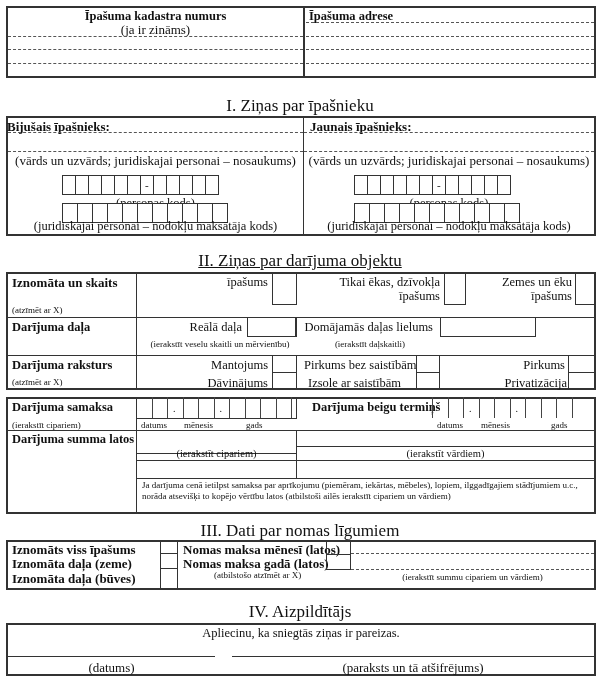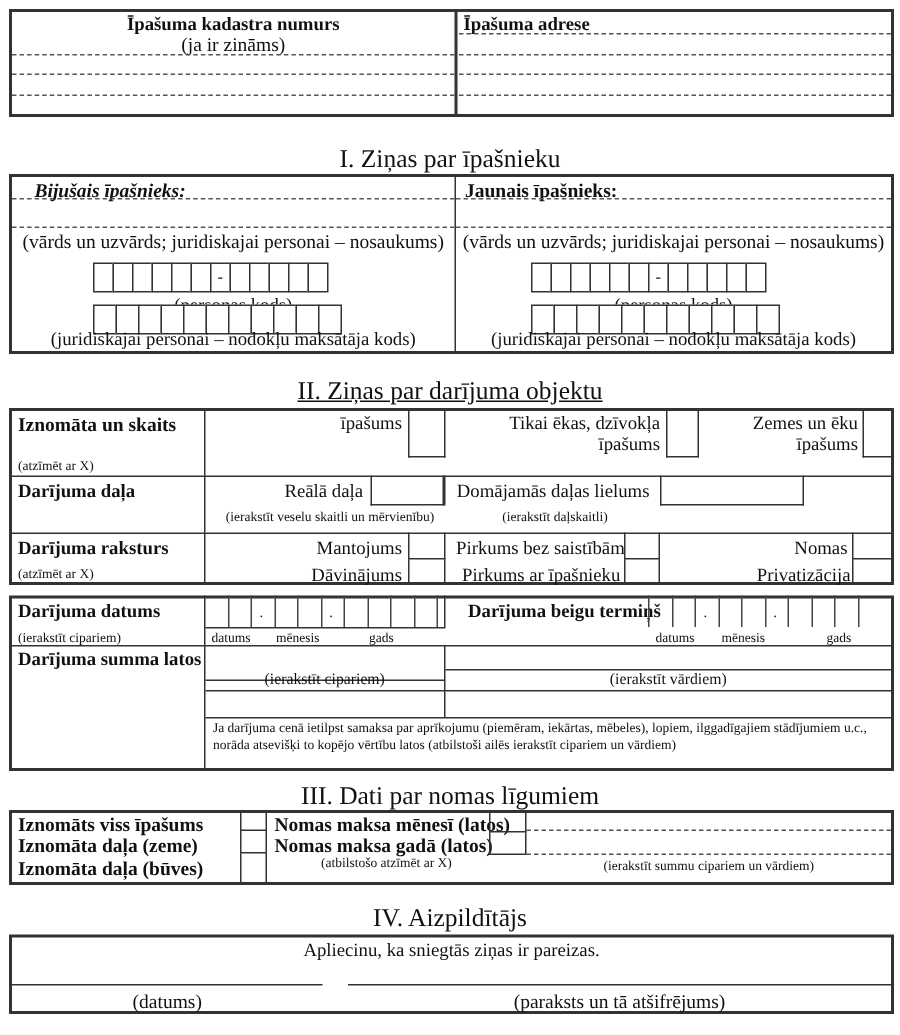--- a/index.html
+++ b/index.html
@@ -38,21 +38,21 @@
 <div class="abs b s12" style="left:309px; top:9px;">Īpašuma adrese</div>
 <div class="abs dash" style="left:306px; top:22px; width:288px;"></div>
 <div class="abs dash" style="left:306px; top:36px; width:288px;"></div>
 <div class="abs dash" style="left:306px; top:49px; width:288px;"></div>
 <div class="abs dash" style="left:306px; top:63px; width:288px;"></div>
 
 <div class="sec-title" style="top:96px;">I. Ziņas par īpašnieku</div>
 <div class="abs box" style="left:6px; top:116px; width:590px; height:120px;"></div>
 <div class="vline" style="left:303px; top:116px; height:120px;"></div>
 
-<div class="abs b s11" style="left:23px; top:119px;font-style:italic;">Bijušais īpašnieks:</div>
+<div class="abs b s11" style="left:7px; top:119px;">Bijušais īpašnieks:</div>
 <div class="abs dash" style="left:8px; top:132px; width:295px;"></div>
 <div class="abs dash" style="left:8px; top:151px; width:295px;"></div>
 <div class="abs s11 center" style="left:8px; top:153px; width:295px;">(vārds un uzvārds; juridiskajai personai – nosaukums)</div>
 <div class="grid-row" style="left:63px; top:175px;">
   <div class="c"></div>
     <div class="c"></div>
     <div class="c"></div>
     <div class="c"></div>
     <div class="c"></div>
     <div class="c"></div>
@@ -149,31 +149,31 @@
 <div class="abs small center" style="left:300px; top:339px; width:140px;">(ierakstīt daļskaitli)</div>
 <div class="hline" style="left:6px; top:355px; width:590px;"></div>
 
 <div class="abs b s12" style="left:12px; top:358px;">Darījuma raksturs</div>
 <div class="abs small" style="left:12px; top:377px;">(atzīmēt ar X)</div>
 <div class="abs s12 right" style="left:140px; top:358px; width:128px;">Mantojums</div>
 <div class="abs s12 right" style="left:140px; top:376px; width:128px;">Dāvinājums</div>
 <div class="abs" style="left:272px; top:355px; width:25px; height:18px; border-left:1px solid #333; border-right:1px solid #333; border-bottom:1px solid #333;"></div>
 <div class="abs" style="left:272px; top:373px; width:25px; height:17px; border-left:1px solid #333; border-right:1px solid #333;"></div>
 <div class="abs s12" style="left:304px; top:358px;font-family:Liberation Serif, serif;">Pirkums bez saistībām</div>
-<div class="abs s12" style="left:308px; top:376px;">Pirkums ar īpašnieku</div>
+<div class="abs s12" style="left:308px; top:376px;">Izsole ar saistībām</div>
 <div class="abs" style="left:416px; top:355px; width:24px; height:18px; border-left:1px solid #333; border-right:1px solid #333; border-bottom:1px solid #333;"></div>
 <div class="abs" style="left:416px; top:373px; width:24px; height:17px; border-left:1px solid #333; border-right:1px solid #333;"></div>
-<div class="abs s12 right" style="left:445px; top:358px; width:120px;">Nomas</div>
+<div class="abs s12 right" style="left:445px; top:358px; width:120px;">Pirkums</div>
 <div class="abs s12 right" style="left:445px; top:376px; width:122px;text-align:right;">Privatizācija</div>
 <div class="abs" style="left:568px; top:355px; width:28px; height:18px; border-left:1px solid #333; border-bottom:1px solid #333;"></div>
 <div class="abs" style="left:568px; top:373px; width:28px; height:17px; border-left:1px solid #333;"></div>
 
 <div class="abs box" style="left:6px; top:397px; width:590px; height:117px;"></div>
 <div class="vline" style="left:136px; top:397px; height:117px;"></div>
-<div class="abs b s12" style="left:12px; top:400px;">Darījuma datums</div>
+<div class="abs b s12" style="left:12px; top:400px;">Darījuma samaksa</div>
 <div class="abs small" style="left:12px; top:420px;">(ierakstīt cipariem)</div>
 <div class="date-row" style="left:137px; top:397px;">
   <div class="c"></div>
     <div class="c"></div>
   <div class="c">
       <span class="dot">.</span>
     </div>
   <div class="c"></div>
     <div class="c"></div>
   <div class="c">

